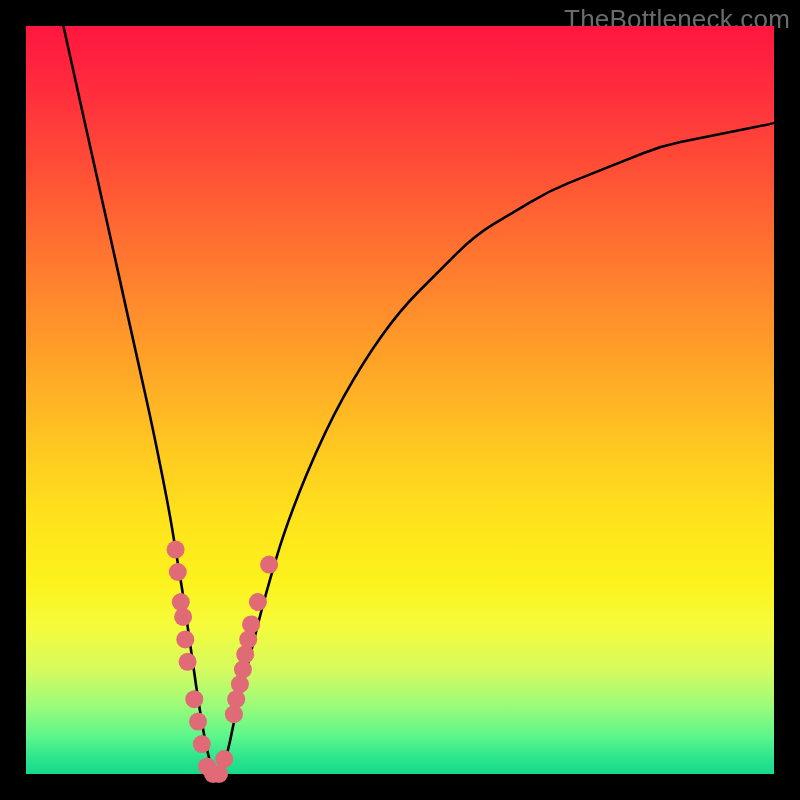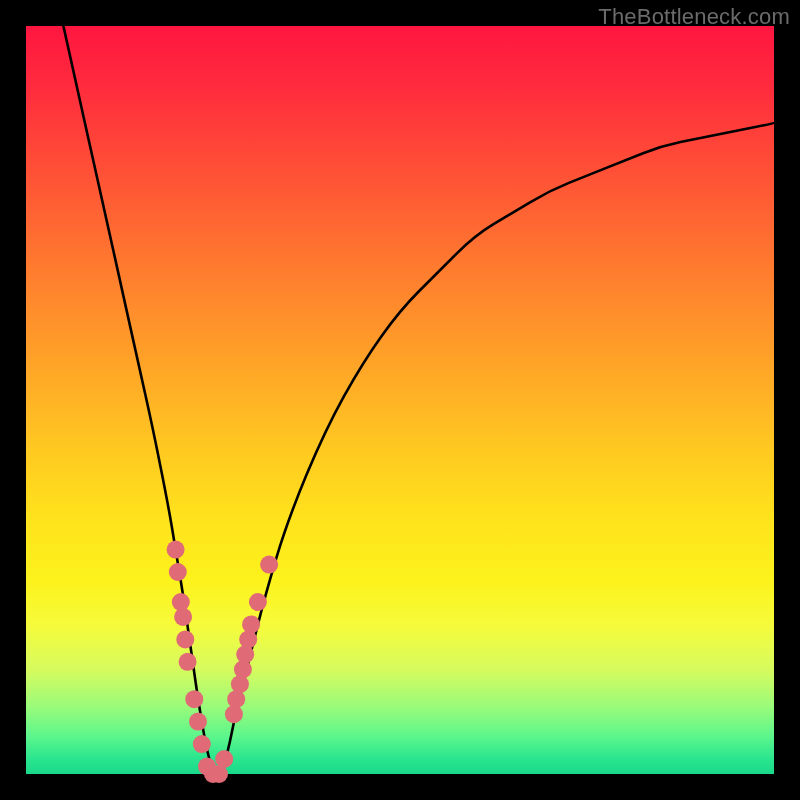--- a/index.html
+++ b/index.html
@@ -42,21 +42,21 @@
       #5cf68c 95%,
       #29e58e 98%,
       #18d98a 100%
     );
   }
   .watermark {
     position: absolute;
     top: 4px;
     right: 10px;
     color: #6b6b6b;
-    font-size: 22px;
+    font-size: 26px;
     letter-spacing: 0.2px;
     user-select: none;
   }
   svg.curve {
     position: absolute;
     left: 0;
     top: 0;
     width: 748px;
     height: 748px;
     overflow: visible;

